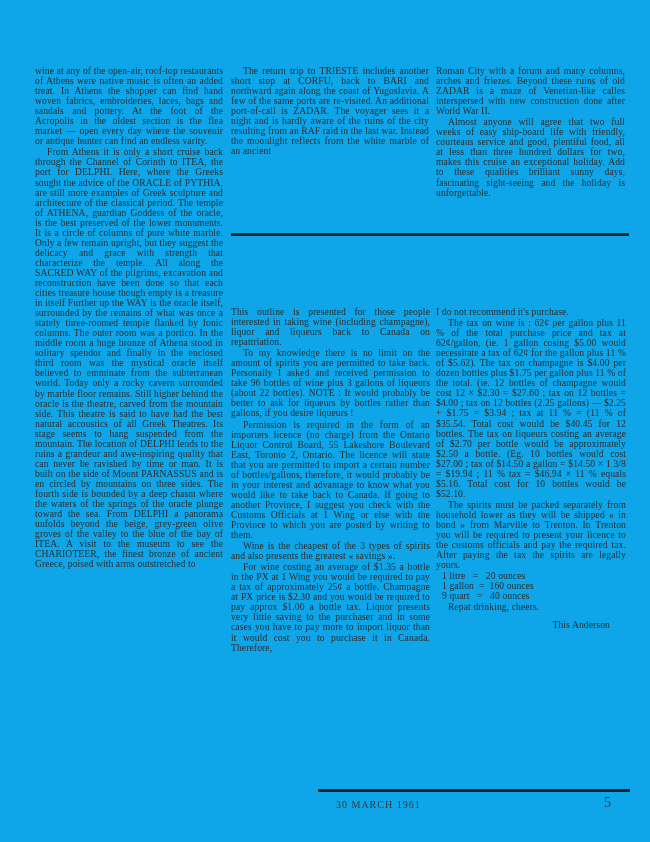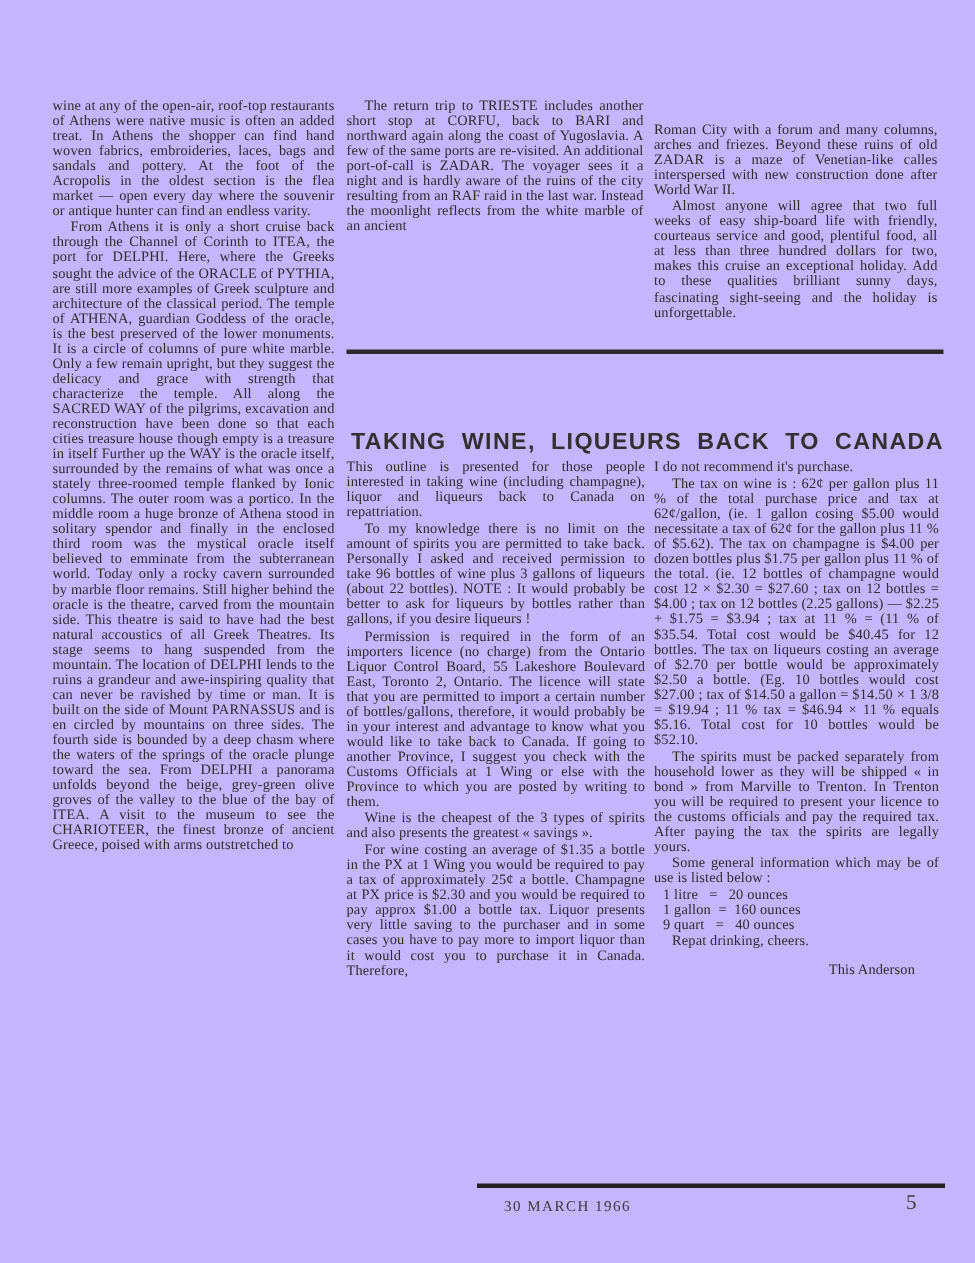--- a/index.html
+++ b/index.html
@@ -5,40 +5,40 @@
   html, body {
     margin: 0;
     padding: 0;
     background: #e8e8e6;
   }
   .page {
     position: relative;
     width: 650px;
     height: 842px;
     margin: 0 auto;
-    background: #c4b5fd;
+    background: #0ea5e9;
     color: #2e2d2b;
     font-family: "Liberation Serif", "DejaVu Serif", serif;
     overflow: hidden;
   }
   .col {
     position: absolute;
     font-size: 9.6px;
     line-height: 10.05px;
     text-align: justify;
     letter-spacing: 0.1px;
   }
   .col p {
     margin: 0 0 1px 0;
     text-indent: 12px;
   }
   .col p.no-indent { text-indent: 0; }
   .left-col   { left: 35px;  top: 66px;  width: 188px; }
   .mid-col    { left: 231px; top: 66px;  width: 198px; height: 163px; overflow: hidden; }
-  .right-col  { left: 436px; top: 82px;  width: 189px; height: 163px; overflow: hidden; }
+  .right-col  { left: 436px; top: 66px;  width: 189px; height: 163px; overflow: hidden; }
 
   .section-divider {
     position: absolute;
     left: 231px; top: 233px;
     width: 398px; height: 3px;
     background: #2b2a28;
   }
   .headline {
     position: absolute;
     left: 233px; top: 239px;
@@ -117,41 +117,39 @@
     <p>The return trip to TRIESTE includes another short stop at CORFU, back to BARI and northward again along the coast of Yugoslavia. A few of the same ports are re-visited. An additional port-of-call is ZADAR. The voyager sees it a night and is hardly aware of the ruins of the city resulting from an RAF raid in the last war. Instead the moonlight reflects from the white marble of an ancient</p>
   </div>
 
   <div class="col right-col">
     <p class="no-indent">Roman City with a forum and many columns, arches and friezes. Beyond these ruins of old ZADAR is a maze of Venetian-like calles interspersed with new construction done after World War II.</p>
     <p>Almost anyone will agree that two full weeks of easy ship-board life with friendly, courteaus service and good, plentiful food, all at less than three hundred dollars for two, makes this cruise an exceptional holiday. Add to these qualities brilliant sunny days, fascinating sight-seeing and the holiday is unforgettable.</p>
   </div>
 
   <div class="section-divider"></div>
 
-  <div class="subhead">TAKING WINE, LIQUEURS BACK TO CANADA</div>
 
   <div class="col repat-col1">
     <p class="no-indent">This outline is presented for those people interested in taking wine (including champagne), liquor and liqueurs back to Canada on repattriation.</p>
     <p>To my knowledge there is no limit on the amount of spirits you are permitted to take back. Personally I asked and received permission to take 96 bottles of wine plus 3 gallons of liqueurs (about 22 bottles). NOTE : It would probably be better to ask for liqueurs by bottles rather than gallons, if you desire liqueurs !</p>
     <p>Permission is required in the form of an importers licence (no charge) from the Ontario Liquor Control Board, 55 Lakeshore Boulevard East, Toronto 2, Ontario. The licence will state that you are permitted to import a certain number of bottles/gallons, therefore, it would probably be in your interest and advantage to know what you would like to take back to Canada. If going to another Province, I suggest you check with the Customs Officials at 1 Wing or else with the Province to which you are posted by writing to them.</p>
     <p>Wine is the cheapest of the 3 types of spirits and also presents the greatest « savings ».</p>
     <p>For wine costing an average of $1.35 a bottle in the PX at 1 Wing you would be required to pay a tax of approximately 25¢ a bottle. Champagne at PX price is $2.30 and you would be required to pay approx $1.00 a bottle tax. Liquor presents very little saving to the purchaser and in some cases you have to pay more to import liquor than it would cost you to purchase it in Canada. Therefore,</p>
   </div>
 
   <div class="col repat-col2">
     <p class="no-indent">I do not recommend it's purchase.</p>
     <p>The tax on wine is : 62¢ per gallon plus 11 % of the total purchase price and tax at 62¢/gallon, (ie. 1 gallon cosing $5.00 would necessitate a tax of 62¢ for the gallon plus 11 % of $5.62). The tax on champagne is $4.00 per dozen bottles plus $1.75 per gallon plus 11 % of the total. (ie. 12 bottles of champagne would cost 12 × $2.30 = $27.60 ; tax on 12 bottles = $4.00 ; tax on 12 bottles (2.25 gallons) — $2.25 + $1.75 = $3.94 ; tax at 11 % = (11 % of $35.54. Total cost would be $40.45 for 12 bottles. The tax on liqueurs costing an average of $2.70 per bottle would be approximately $2.50 a bottle. (Eg. 10 bottles would cost $27.00 ; tax of $14.50 a gallon = $14.50 × 1 3/8 = $19.94 ; 11 % tax = $46.94 × 11 % equals $5.16. Total cost for 10 bottles would be $52.10.</p>
     <p>The spirits must be packed separately from household lower as they will be shipped « in bond » from Marville to Trenton. In Trenton you will be required to present your licence to the customs officials and pay the required tax. After paying the tax the spirits are legally yours.</p>
-    <p>Some general information which may be of use is listed below :</p>
     <ul class="units-list">
       <li>1 litre   =   20 ounces</li>
       <li>1 gallon  =  160 ounces</li>
       <li>9 quart   =   40 ounces</li>
     </ul>
     <p>Repat drinking, cheers.</p>
     <p class="signature">This Anderson</p>
   </div>
 
   <div class="footer-rule"></div>
-  <div class="footer-date">30 MARCH 1966</div>
+  <div class="footer-date">30 MARCH 1961</div>
   <div class="page-number">5</div>
 
 </div>
 
 </body></html>

